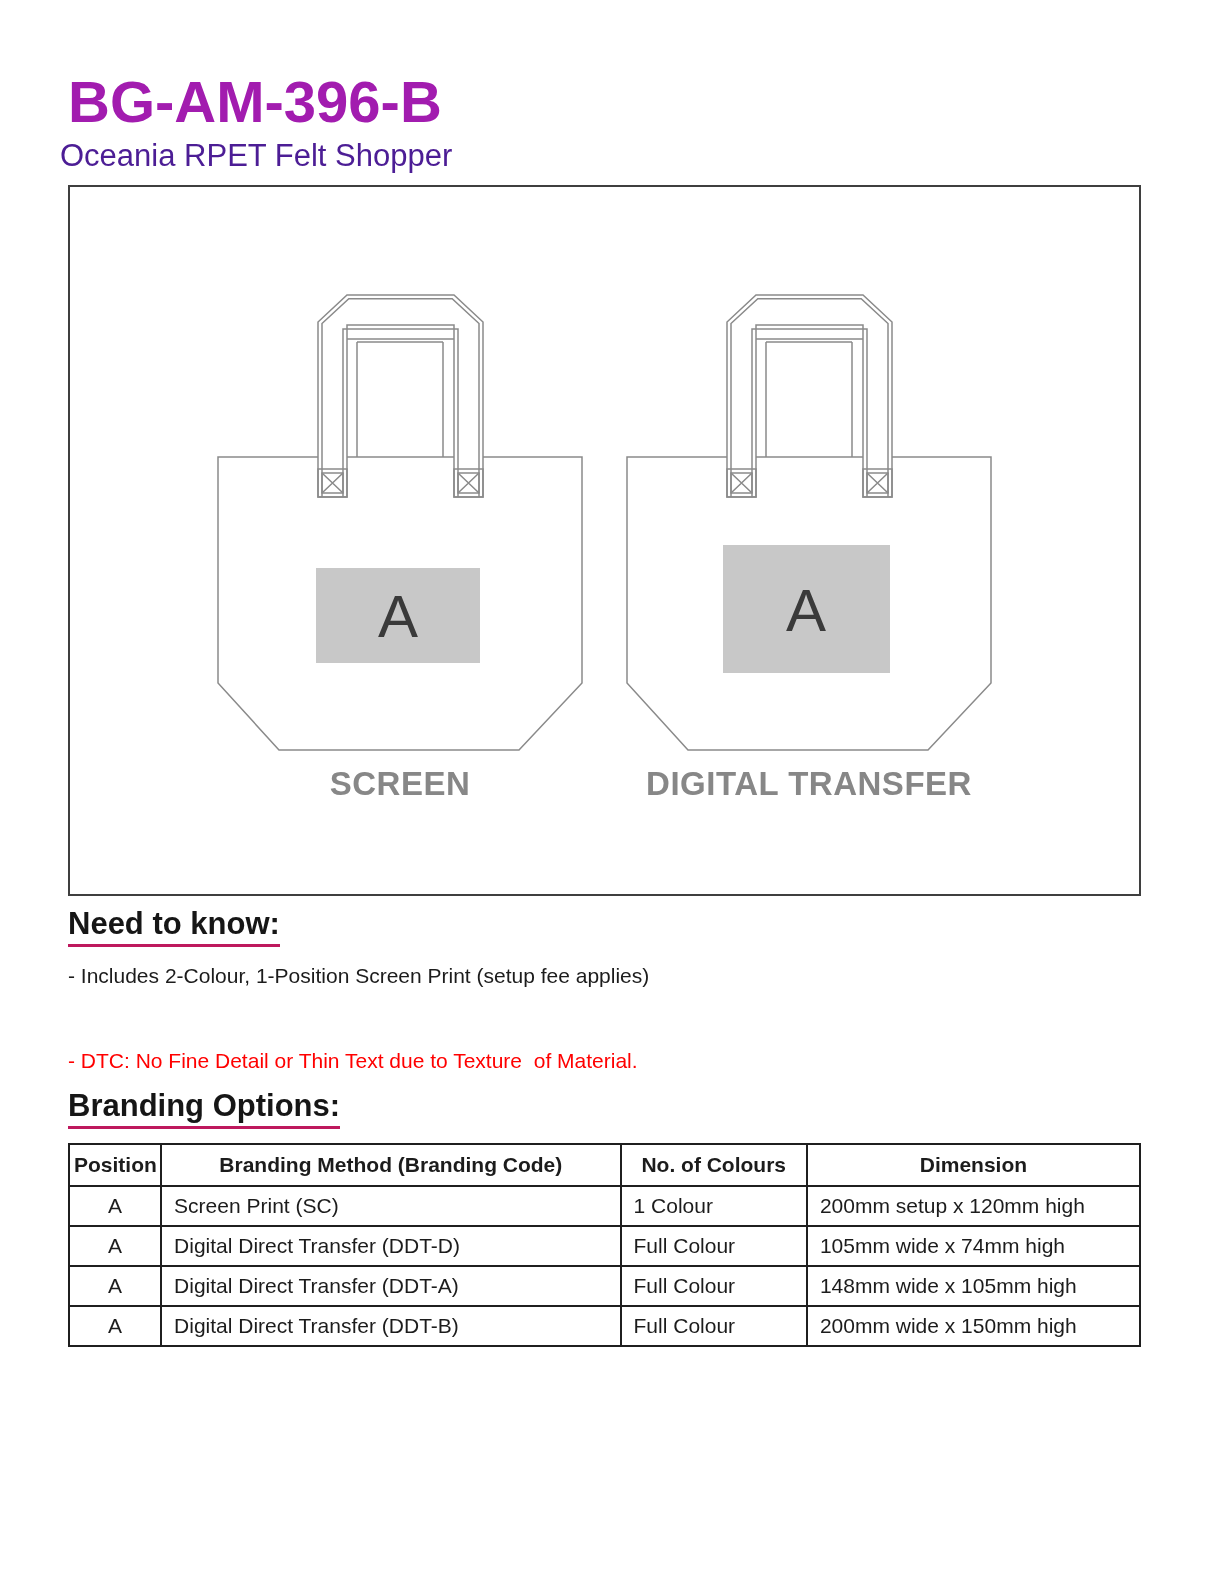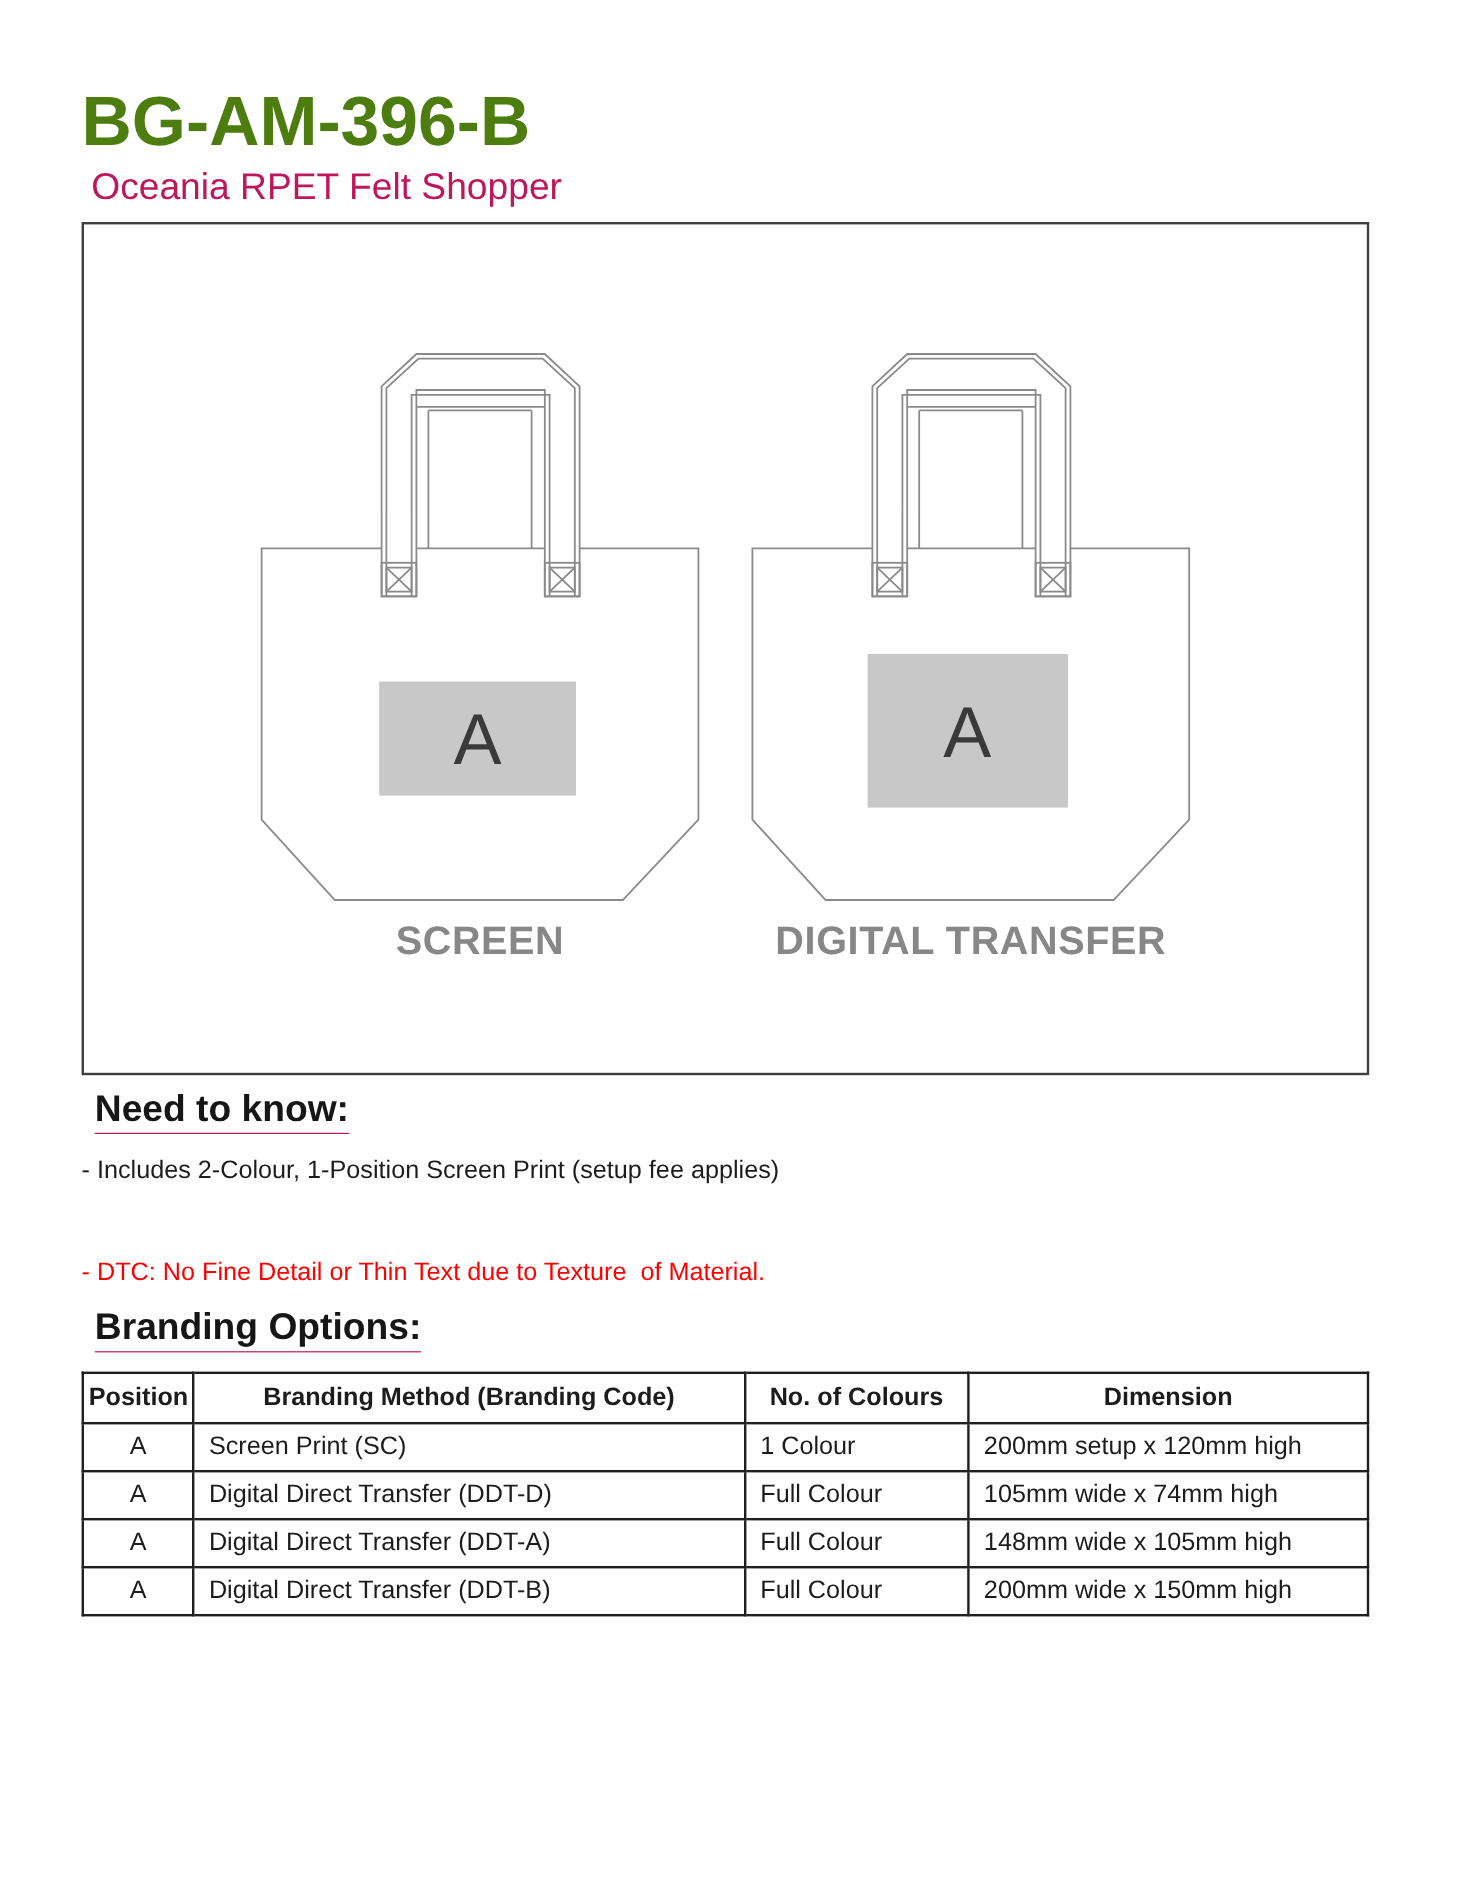--- a/index.html
+++ b/index.html
@@ -3,26 +3,26 @@
 <meta charset="utf-8">
 <style>
   html,body { margin:0; padding:0; background:#ffffff; }
   body { font-family: "Liberation Sans", sans-serif; }
   .page {
     position: relative; width: 1224px; height: 1584px;
     background: #ffffff; overflow: hidden;
   }
   .title {
     position: absolute; left: 68px; top: 70px;
-    font-size: 58px; font-weight: bold; color: #4d7c0f;
+    font-size: 58px; font-weight: bold; color: #a21caf;
     line-height: 64px; letter-spacing: 0px; white-space: nowrap;
   }
   .subtitle {
-    position: absolute; left: 76px; top: 138px;
-    font-size: 31px; color: #be185d; line-height: 36px; white-space: nowrap;
+    position: absolute; left: 60px; top: 138px;
+    font-size: 31px; color: #4c1d95; line-height: 36px; white-space: nowrap;
   }
   .diagram-box {
     position: absolute; left: 68px; top: 185px;
     width: 1073px; height: 711px;
     border: 2px solid #3f3f3f; box-sizing: border-box; background: #ffffff;
   }
   .bag-svg { position: absolute; width: 384px; height: 470px; }
   .bag-svg.first  { left: 138px; top: 103px; }
   .bag-svg.second { left: 547px; top: 103px; }
   .bag-caption {
@@ -36,24 +36,24 @@
   .ln { stroke: #8a8a8a; stroke-width: 1.5; stroke-linejoin: miter; }
   .fw { fill: #ffffff; }
   .nf { fill: none; }
   .pa { fill: #c8c8c8; stroke: none; }
   .pos-letter {
     font-family: "Liberation Sans", sans-serif;
     font-size: 60px; fill: #3a3a3a; text-anchor: middle;
   }
 
   .section-heading {
-    position: absolute; left: 79px;
+    position: absolute; left: 68px;
     font-size: 31px; font-weight: bold; color: #161616;
     line-height: 36px; display: inline-block;
-    border-bottom: 1px solid #be185d; padding-bottom: 2px; white-space: nowrap;
+    border-bottom: 3px solid #be185d; padding-bottom: 2px; white-space: nowrap;
   }
   .need-heading { top: 906px; }
   .branding-heading { top: 1088px; }
 
   .note-line {
     position: absolute; left: 68px; top: 962px;
     font-size: 21px; color: #1c1c1c; line-height: 28px; white-space: nowrap;
   }
   .warnings {
     position: absolute; left: 68px; top: 1017px;

